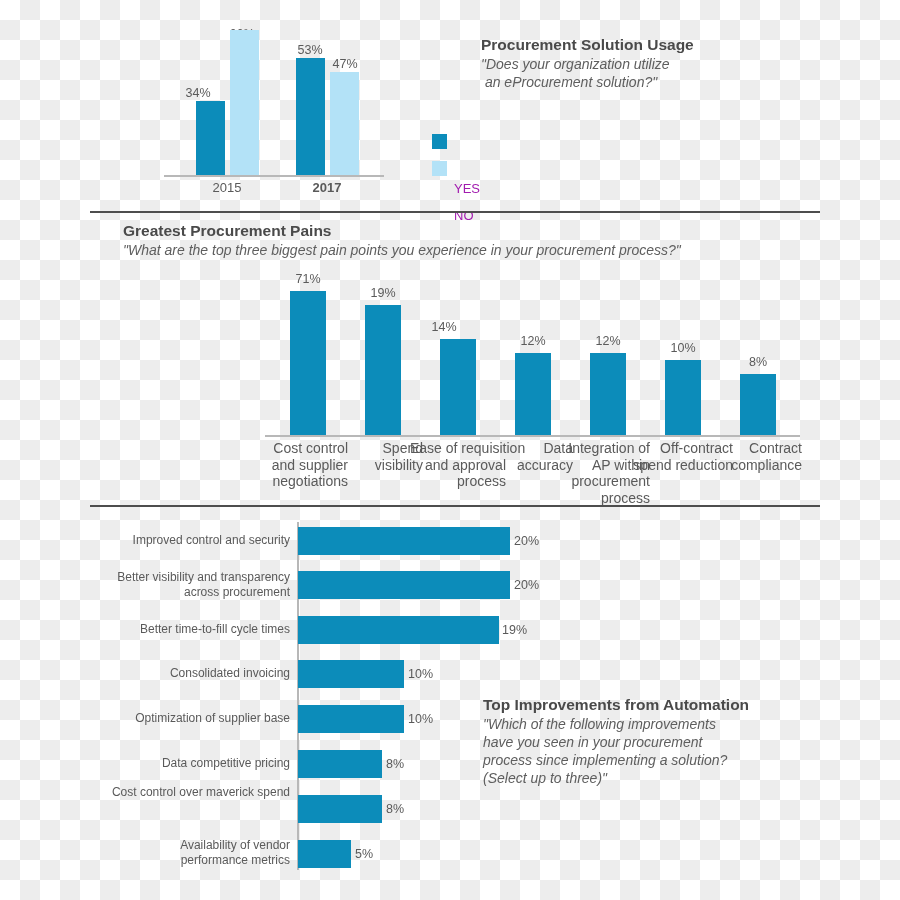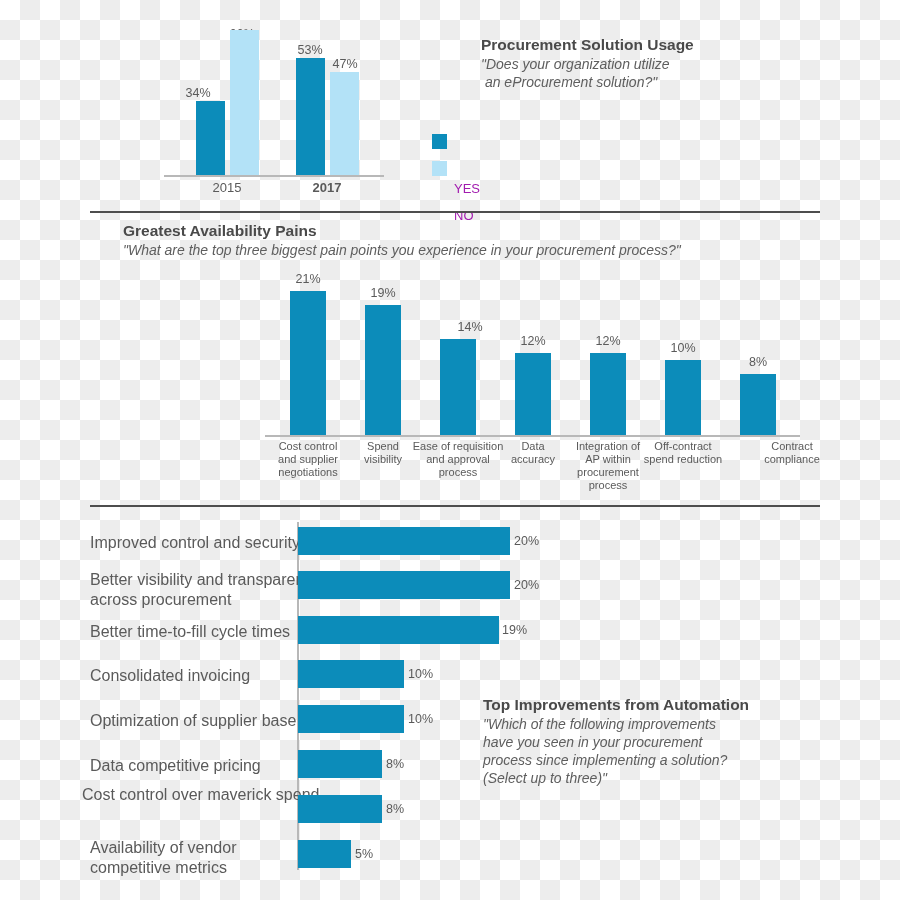--- a/index.html
+++ b/index.html
@@ -31,23 +31,23 @@
     color: #595959;
     white-space: pre;
     line-height: 1.18;
   }
   .val-label {
     font-size: 12.5px;
     color: #5a5a5a;
     text-align: center;
   }
   .cat-label {
-    font-size: 11px;
-    color: #5a5a5a;
-    text-align: center;
+    font-size: 14px;
+    color: #5a5a5a;
+    text-align: right;
   }
   .axis-label {
     font-size: 13px;
     color: #5a5a5a;
     text-align: center;
   }
 
   
   .panel-title {
     position: absolute;
@@ -98,22 +98,23 @@
     top: -1px;
     font-size: 13px;
     color: #a21caf;
     white-space: pre;
     margin-top: 48px;
   }
 
   
   .hbar-label {
     position: absolute;
-    font-size: 16px;
-    color: #5a5a5a;
+    font-size: 12px;
+    color: #5a5a5a;
+    text-align: right;
     white-space: pre;
     line-height: 1.25;
   }
   .hbar-value {
     position: absolute;
     font-size: 12.5px;
     color: #5a5a5a;
     white-space: pre;
   }
 </style>
@@ -150,30 +151,30 @@
     <div class="legend-item" style="left:432px; top:161px;">
       <div class="legend-swatch" style="background:#b3e2f7;"></div>
       <div class="legend-text">NO</div>
     </div>
   </div>
 
   <div class="sep-rule" style="left:90px; top:211px; width:730px;"></div>
 
   <div>
 
-    <div class="panel-title" style="left:123px; top:222px;">Greatest Availability Pains</div>
+    <div class="panel-title" style="left:123px; top:222px;">Greatest Procurement Pains</div>
     <div class="panel-sub" style="left:123px; top:241px;">"What are the top three biggest pain points you experience in your procurement process?"</div>
 
-    <div class="txt val-label" style="left:283px; top:272px; width:50px;">21%</div>
+    <div class="txt val-label" style="left:283px; top:272px; width:50px;">71%</div>
     <div class="bar bar-dark" style="left:290px; top:291px; width:36px; height:144px;"></div>
 
     <div class="txt val-label" style="left:358px; top:286px; width:50px;">19%</div>
     <div class="bar bar-dark" style="left:365px; top:305px; width:36px; height:130px;"></div>
 
-    <div class="txt val-label" style="left:445px; top:320px; width:50px;">14%</div>
+    <div class="txt val-label" style="left:419px; top:320px; width:50px;">14%</div>
     <div class="bar bar-dark" style="left:440px; top:339px; width:36px; height:96px;"></div>
 
     <div class="txt val-label" style="left:508px; top:334px; width:50px;">12%</div>
     <div class="bar bar-dark" style="left:515px; top:353px; width:36px; height:82px;"></div>
 
     <div class="txt val-label" style="left:583px; top:334px; width:50px;">12%</div>
     <div class="bar bar-dark" style="left:590px; top:353px; width:36px; height:82px;"></div>
 
     <div class="txt val-label" style="left:658px; top:341px; width:50px;">10%</div>
     <div class="bar bar-dark" style="left:665px; top:360px; width:36px; height:75px;"></div>
@@ -192,21 +193,21 @@
 and approval
 process</div>
     <div class="txt cat-label" style="left:493px; top:440px; width:80px;">Data
 accuracy</div>
     <div class="txt cat-label" style="left:566px; top:440px; width:84px;">Integration of
 AP within
 procurement
 process</div>
     <div class="txt cat-label" style="left:633px; top:440px; width:100px;">Off-contract
 spend reduction</div>
-    <div class="txt cat-label" style="left:750px; top:440px; width:84px;">Contract
+    <div class="txt cat-label" style="left:718px; top:440px; width:84px;">Contract
 compliance</div>
   </div>
 
   <div class="sep-rule" style="left:90px; top:505px; width:730px;"></div>
 
   <div>
 
     <div class="axis-line axis-v" style="left:297px; top:522px; height:348px;"></div>
 
     <div class="hbar-label" style="left:90px; top:533px; width:200px;">Improved control and security</div>
@@ -232,21 +233,21 @@
 
     <div class="hbar-label" style="left:90px; top:756px; width:200px;">Data competitive pricing</div>
     <div class="bar bar-dark" style="left:298px; top:750px; width:84px; height:28px;"></div>
     <div class="hbar-value" style="left:386px; top:757px;">8%</div>
 
     <div class="hbar-label" style="left:82px; top:785px; width:208px;">Cost control over maverick spend</div>
     <div class="bar bar-dark" style="left:298px; top:795px; width:84px; height:28px;"></div>
     <div class="hbar-value" style="left:386px; top:802px;">8%</div>
 
     <div class="hbar-label" style="left:90px; top:838px; width:200px;">Availability of vendor
-competitive metrics</div>
+performance metrics</div>
     <div class="bar bar-dark" style="left:298px; top:840px; width:53px; height:28px;"></div>
     <div class="hbar-value" style="left:355px; top:847px;">5%</div>
 
     <div class="panel-title" style="left:483px; top:696px;">Top Improvements from Automation</div>
     <div class="panel-sub" style="left:483px; top:715px;">"Which of the following improvements</div>
     <div class="panel-sub" style="left:483px; top:733px;">have you seen in your procurement</div>
     <div class="panel-sub" style="left:483px; top:751px;">process since implementing a solution?</div>
     <div class="panel-sub" style="left:483px; top:769px;">(Select up to three)"</div>
   </div>
 

